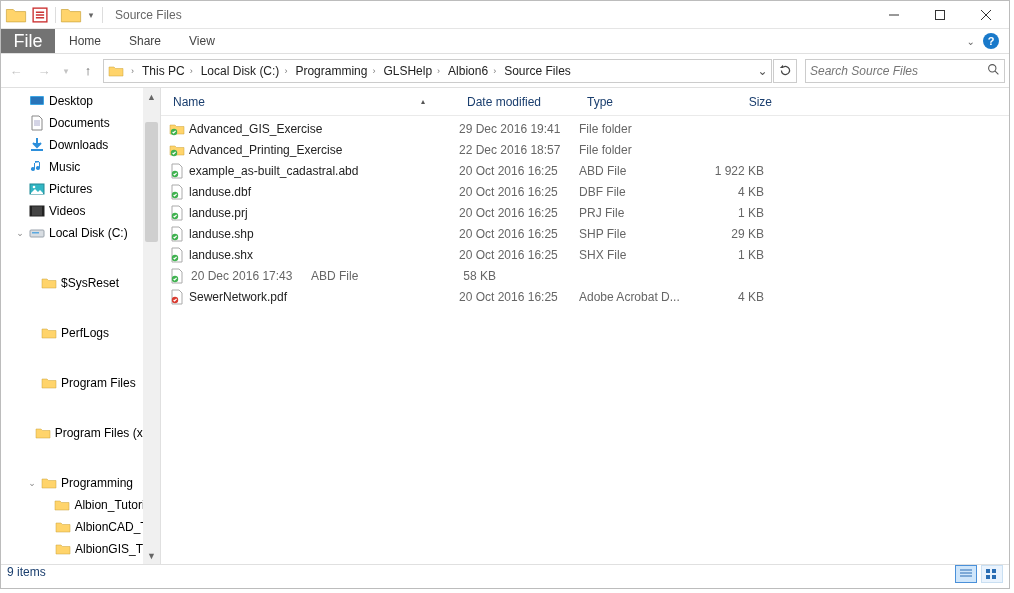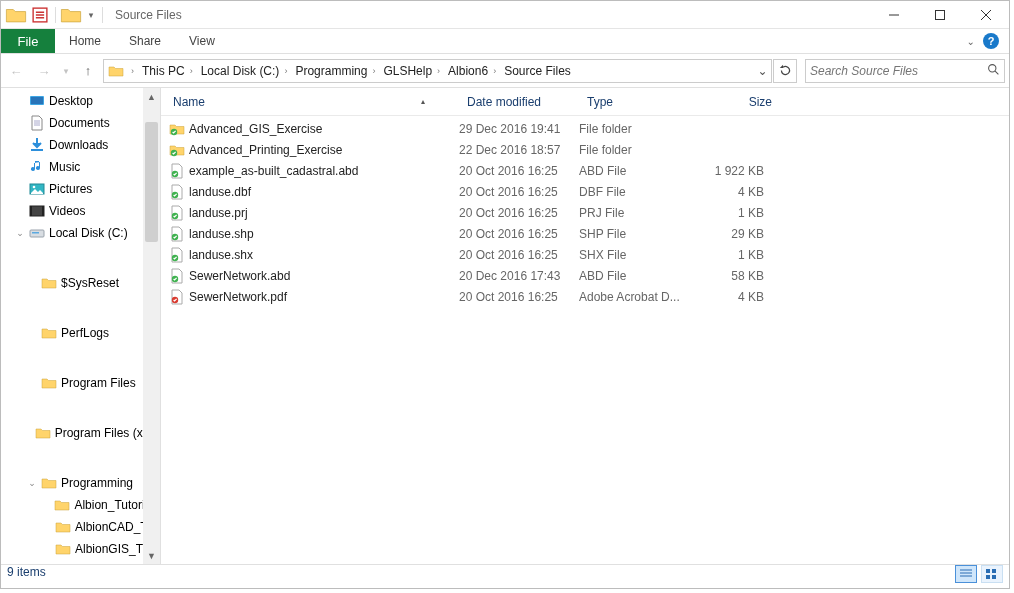--- a/index.html
+++ b/index.html
@@ -8,21 +8,21 @@
   
   .titlebar { height: 28px; display:flex; align-items:center; background:#fff; border-bottom:1px solid #e5e5e5; font-size:12px; }
   .qat { display:flex; align-items:center; gap:2px; padding:0 4px; }
   .qat .qat-icon { width:22px; height:22px; display:flex; align-items:center; justify-content:center; }
   .titlebar .sep { width:1px; height:16px; background:#ddd; margin:0 2px;}
   .titlebar .title { color:#666; padding:0 4px 0 6px; }
   .titlebar .win-controls { margin-left:auto; display:flex; }
   .win-controls > div { width:46px; height:28px; display:flex; align-items:center; justify-content:center; color:#333; }
   
   .ribbon { height:25px; display:flex; align-items:stretch; font-size:12px; background:#fff; border-bottom:1px solid #e0e0e0;}
-  .ribbon .file { background:#15803d; color:#fff; width:54px; display:flex; align-items:center; justify-content:center; font-size:13px;}
+  .ribbon .file { background:#737373; color:#fff; width:54px; display:flex; align-items:center; justify-content:center; font-size:18px;}
   .ribbon .tab { padding:0 14px; display:flex; align-items:center; color:#444; }
   .ribbon .right { margin-left:auto; display:flex; align-items:center; gap:8px; padding-right:10px;}
   .ribbon .help { width:16px;height:16px;border-radius:50%;background:#1979ca;color:#fff;display:flex;align-items:center;justify-content:center;font-size:11px;font-weight:bold;}
   .ribbon .chev { color:#666; font-size:10px;}
   
   .navbar { height:34px; border-bottom:1px solid #e0e0e0; display:flex; align-items:center; font-size:12px; padding:0 4px 0 2px; gap:2px; }
   .nav-btn { width:26px; height:26px; display:flex; align-items:center; justify-content:center; color:#555; font-size:13px;}
   .nav-btn.dis { color:#c3c3c3; }
   .breadcrumb { flex:1; height:24px; border:1px solid #ccc; display:flex; align-items:center; padding:0 0 0 4px; gap:0; overflow:hidden;}
   .crumb { display:flex; align-items:center; gap:2px; padding:0 4px; height:100%; color:#222;}
@@ -462,21 +462,20 @@
             <span class="rsize">1 KB</span>
           </div>
           <div class="row">
             <span class="rico ico">
               <svg viewBox="0 0 16 16">
                 <path fill="#fff" stroke="#aaa" d="M3 1h7l3 3v11H3z"></path>
                 <circle cx="6" cy="11" r="3.2" fill="#3fb24f"></circle>
                 <path d="M4.6 11l1 1 2-2.2" stroke="#fff" stroke-width="1.2" fill="none"></path>
               </svg>
             </span>
-            <span class="rname">SewerNetwork.abd</span>
             <span class="rdate">20 Dec 2016 17:43</span>
             <span class="rtype">ABD File</span>
             <span class="rsize">58 KB</span>
           </div>
           <div class="row">
             <span class="rico ico">
               <svg viewBox="0 0 16 16">
                 <path fill="#fff" stroke="#aaa" d="M3 1h7l3 3v11H3z"></path>
                 <circle cx="6" cy="11" r="3.2" fill="#d93b30"></circle>
                 <path d="M4.6 11l1 1 2-2.2" stroke="#fff" stroke-width="1.2" fill="none"></path>

